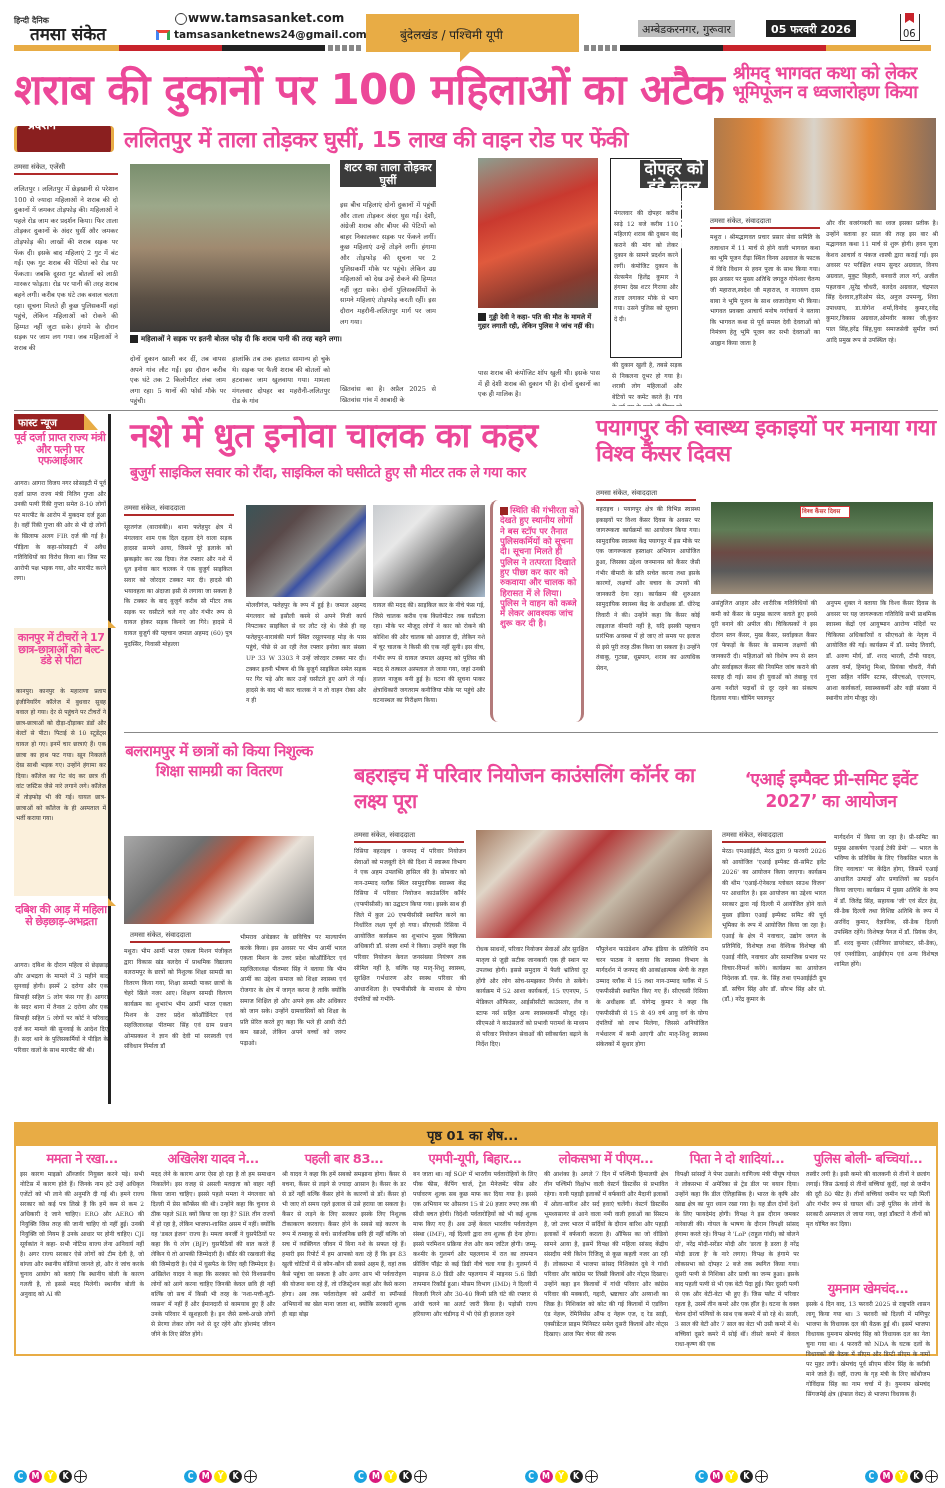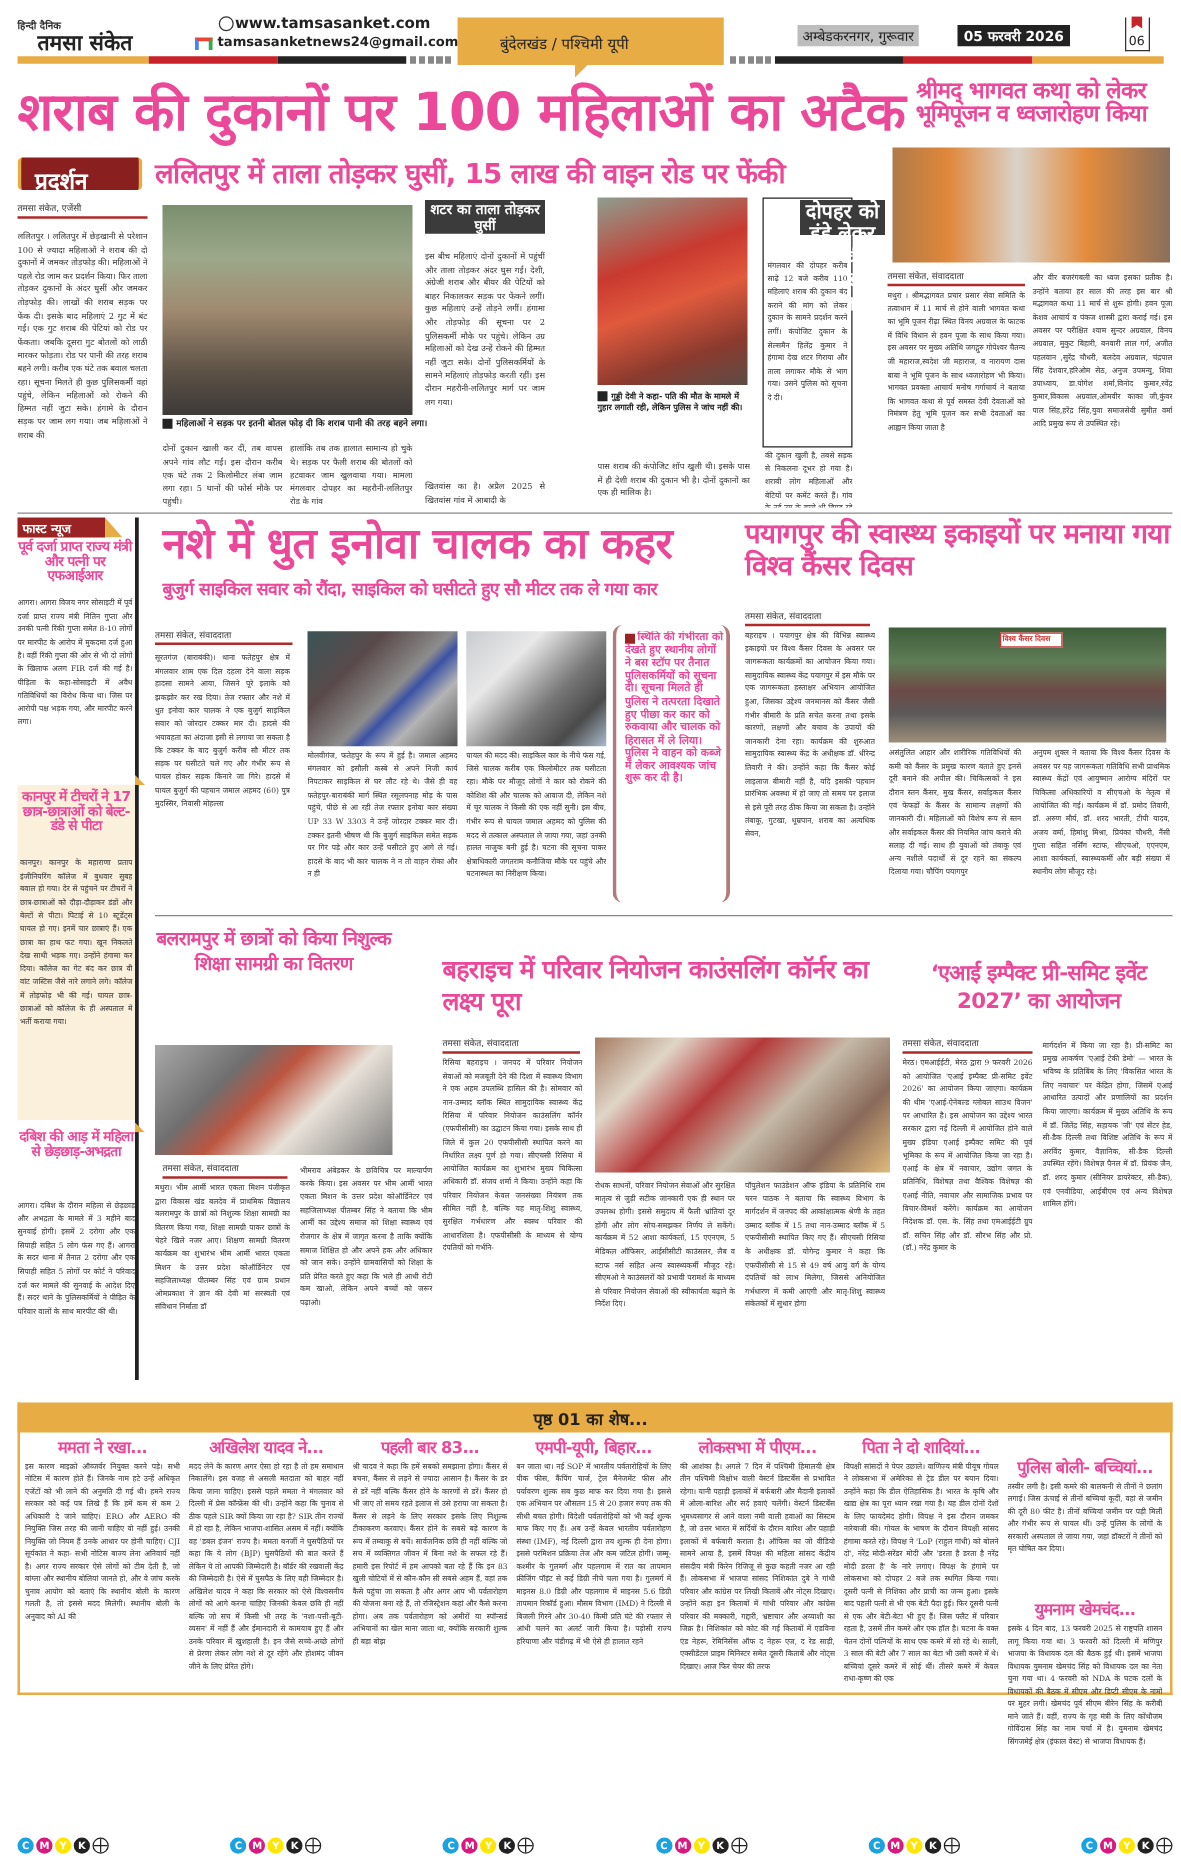--- a/index.html
+++ b/index.html
@@ -43,21 +43,21 @@
   <div class="abs" style="left:903px;top:28px;font-size:10px;color:#222">06</div>
 
   <div class="abs" style="left:584px;top:45px;width:34px;height:6px;background:repeating-linear-gradient(90deg,#888 0 5px,#fff 5px 7px)"></div>
   <div class="abs" style="left:620px;top:45px;width:103px;height:6px;background:#222"></div>
   <div class="abs" style="left:723px;top:45px;width:103px;height:6px;background:#c8232b"></div>
   <div class="abs" style="left:826px;top:45px;width:105px;height:6px;background:#e8ac45"></div>
 </div>
 
 <div class="abs hl" style="left:14px;top:68px;font-size:42px;width:700px;white-space:nowrap">शराब की दुकानों पर 100 महिलाओं का अटैक</div>
 <div class="abs" style="left:14px;top:126px;width:100px;height:26px;background:#8a1f1f;border-radius:4px;border:3px solid #e8ac45;border-top:none;border-bottom:none"></div>
-<div class="abs" style="left:28px;top:132px;font-size:18px;font-weight:bold;color:#fff">प्रदर्शन</div>
+<div class="abs" style="left:28px;top:116px;font-size:12px;font-weight:bold;color:#fff">प्रदर्शन</div>
 <div class="abs hl" style="left:124px;top:128px;font-size:22px;white-space:nowrap">ललितपुर में ताला तोड़कर घुसीं, 15 लाख की वाइन रोड पर फेंकी</div>
 
 <div class="abs byline" style="left:14px;top:162px;width:104px">तमसा संकेत, एजेंसी</div>
 <div class="abs bodytxt" style="left:14px;top:184px;width:104px;height:222px">ललितपुर । ललितपुर में छेड़खानी से परेशान 100 से ज्यादा महिलाओं ने शराब की दो दुकानों में जमकर तोड़फोड़ की। महिलाओं ने पहले रोड जाम कर प्रदर्शन किया। फिर ताला तोड़कर दुकानों के अंदर घुसीं और जमकर तोड़फोड़ की। लाखों की शराब सड़क पर फेंक दी। इसके बाद महिलाएं 2 गुट में बंट गईं। एक गुट शराब की पेटियां को रोड पर फेंकता। जबकि दूसरा गुट बोतलों को लाठी मारकर फोड़ता। रोड पर पानी की तरह शराब बहने लगी। करीब एक घंटे तक बवाल चलता रहा। सूचना मिलते ही कुछ पुलिसकर्मी वहां पहुंचे, लेकिन महिलाओं को रोकने की हिम्मत नहीं जुटा सके। हंगामे के दौरान सड़क पर जाम लग गया। जब महिलाओं ने शराब की</div>
 
 <div class="abs photo" style="left:130px;top:164px;width:200px;height:168px;background:linear-gradient(180deg,#7a8f6e 0%,#9ca88a 25%,#a08a70 50%,#5b5045 80%,#3d3a38 100%)"></div>
 <div class="abs caption" style="left:130px;top:335px;width:310px"><span class="capbox"></span><span>महिलाओं ने सड़क पर इतनी बोतल फोड़ दी कि शराब पानी की तरह बहने लगा।</span></div>
 <div class="abs bodytxt" style="left:130px;top:354px;width:96px;height:52px">दोनों दुकान खाली कर दीं, तब वापस अपने गांव लौट गईं। इस दौरान करीब एक घंटे तक 2 किलोमीटर लंबा जाम लगा रहा। 5 थानों की फोर्स मौके पर पहुंची।</div>
 <div class="abs bodytxt" style="left:232px;top:354px;width:98px;height:52px">हालांकि तब तक हालात सामान्य हो चुके थे। सड़क पर फैली शराब की बोतलों को हटवाकर जाम खुलवाया गया। मामला मंगलवार दोपहर का महरौनी-ललितपुर रोड के गांव</div>
 
@@ -163,21 +163,21 @@
       <div class="bodytxt" style="font-size: 6px; line-height: 10px;">बन जाता था। नई SOP में भारतीय पर्वतारोहियों के लिए पीक फीस, कैंपिंग चार्ज, ट्रेल मैनेजमेंट फीस और पर्यावरण शुल्क सब कुछ माफ कर दिया गया है। इससे एक अभियान पर औसतन 15 से 20 हजार रुपए तक की सीधी बचत होगी। विदेशी पर्वतारोहियों को भी कई शुल्क माफ किए गए हैं। अब उन्हें केवल भारतीय पर्वतारोहण संस्था (IMF), नई दिल्ली द्वारा तय शुल्क ही देना होगा। इससे परमिशन प्रक्रिया तेज और कम जटिल होगी। जम्मू-कश्मीर के गुलमर्ग और पहलगाम में रात का तापमान फ्रीजिंग पॉइंट से कई डिग्री नीचे चला गया है। गुलमर्ग में माइनस 8.0 डिग्री और पहलगाम में माइनस 5.6 डिग्री तापमान रिकॉर्ड हुआ। मौसम विभाग (IMD) ने दिल्ली में बिजली गिरने और 30-40 किमी प्रति घंटे की रफ्तार से आंधी चलने का अलर्ट जारी किया है। पड़ोसी राज्य हरियाणा और चंडीगढ़ में भी ऐसे ही हालात रहने</div>
     </div>
     <div class="abs" style="left: 524px; top: 0px; width: 124px; height: 276px; overflow: hidden;">
       <div class="hl" style="font-size: 13px; text-align: center; margin: 2px 0px 3px;">लोकसभा में पीएम...</div>
       <div class="bodytxt" style="font-size: 6px; line-height: 10px;">की आशंका है। अगले 7 दिन में पश्चिमी हिमालयी क्षेत्र तीन पश्चिमी विक्षोभ वाली वेस्टर्न डिस्टर्बेंस से प्रभावित रहेगा। यानी पहाड़ी इलाकों में बर्फबारी और मैदानी इलाकों में ओला-बारिश और सर्द हवाएं चलेंगी। वेस्टर्न डिस्टर्बेंस भूमध्यसागर से आने वाला नमी वाली हवाओं का सिस्टम है, जो उत्तर भारत में सर्दियों के दौरान बारिश और पहाड़ी इलाकों में बर्फबारी कराता है। ऑफिस का जो वीडियो सामने आया है, इसमें विपक्ष की महिला सांसद केंद्रीय संसदीय मंत्री किरेन रिजिजू से कुछ कहती नजर आ रही हैं। लोकसभा में भाजपा सांसद निशिकांत दुबे ने गांधी परिवार और कांग्रेस पर लिखी किताबें और नोट्स दिखाए। उन्होंने कहा इन किताबों में गांधी परिवार और कांग्रेस परिवार की मक्कारी, गद्दारी, भ्रष्टाचार और अय्याशी का जिक्र है। निशिकांत को कोट की गई किताबों में एडविना एंड नेहरू, रेमिनिसेंस ऑफ द नेहरू एज, द रेड साड़ी, एक्सीडेंटल प्राइम मिनिस्टर समेत दूसरी किताबें और नोट्स दिखाए। आज फिर चेयर की तरफ</div>
     </div>
     <div class="abs" style="left: 655px; top: 0px; width: 124px; height: 276px; overflow: hidden;">
       <div class="hl" style="font-size: 13px; text-align: center; margin: 2px 0px 3px;">पिता ने दो शादियां...</div>
       <div class="bodytxt" style="font-size: 6px; line-height: 10px;">विपक्षी सांसदों ने पेपर उछाले। वाणिज्य मंत्री पीयूष गोयल ने लोकसभा में अमेरिका से ट्रेड डील पर बयान दिया। उन्होंने कहा कि डील ऐतिहासिक है। भारत के कृषि और खाद्य क्षेत्र का पूरा ध्यान रखा गया है। यह डील दोनों देशों के लिए फायदेमंद होगी। विपक्ष ने इस दौरान जमकर नारेबाजी की। गोयल के भाषण के दौरान विपक्षी सांसद हंगामा करते रहे। विपक्ष ने 'LoP (राहुल गांधी) को बोलने दो', नरेंद्र मोदी-सरेंडर मोदी और 'डरता है डरता है नरेंद्र मोदी डरता है' के नारे लगाए। विपक्ष के हंगामे पर लोकसभा को दोपहर 2 बजे तक स्थगित किया गया। दूसरी पत्नी से निशिका और प्राची का जन्म हुआ। इसके बाद पहली पत्नी से भी एक बेटी पैदा हुई। फिर दूसरी पत्नी से एक और बेटी-बेटा भी हुए हैं। जिस फ्लैट में परिवार रहता है, उसमें तीन कमरे और एक हॉल है। घटना के वक्त चेतन दोनों पत्नियों के साथ एक कमरे में सो रहे थे। साली, 3 साल की बेटी और 7 साल का बेटा भी उसी कमरे में थे। बच्चियां दूसरे कमरे में सोई थीं। तीसरे कमरे में केवल राधा-कृष्ण की एक</div>
     </div>
-    <div class="abs" style="left: 786px; top: 16px; width: 124px; height: 80px; overflow: hidden;">
+    <div class="abs" style="left: 786px; top: 0px; width: 124px; height: 80px; overflow: hidden;">
       <div class="hl" style="font-size: 13px; text-align: center; margin: 2px 0px 3px;">पुलिस बोली- बच्चियां...</div>
       <div class="bodytxt" style="font-size: 6px; line-height: 10px;">तस्वीर लगी है। इसी कमरे की बालकनी से तीनों ने छलांग लगाई। जिस ऊंचाई से तीनों बच्चियां कूदीं, वहां से जमीन की दूरी 80 फीट है। तीनों बच्चियां जमीन पर पड़ी मिलीं और गंभीर रूप से घायल थीं। उन्हें पुलिस के लोगों के सरकारी अस्पताल ले जाया गया, जहां डॉक्टरों ने तीनों को मृत घोषित कर दिया।</div>
     </div>
     <div class="abs" style="left: 786px; top: 130px; width: 124px; height: 146px; overflow: hidden;">
       <div class="hl" style="font-size: 13px; text-align: center; margin: 2px 0px 3px;">युमनाम खेमचंद...</div>
       <div class="bodytxt" style="font-size: 6px; line-height: 10px;">इसके 4 दिन बाद, 13 फरवरी 2025 से राष्ट्रपति शासन लागू किया गया था। 3 फरवरी को दिल्ली में मणिपुर भाजपा के विधायक दल की बैठक हुई थी। इसमें भाजपा विधायक युमनाम खेमचंद सिंह को विधायक दल का नेता चुना गया था। 4 फरवरी को NDA के घटक दलों के विधायकों की बैठक में सीएम और डिप्टी सीएम के नामों पर मुहर लगी। खेमचंद पूर्व सीएम बीरेन सिंह के करीबी माने जाते हैं। वहीं, राज्य के गृह मंत्री के लिए कोंथौजम गोविंदास सिंह का नाम चर्चा में है। युमनाम खेमचंद सिंगजमेई क्षेत्र (इंफाल वेस्ट) से भाजपा विधायक हैं।</div>
     </div>
   </div>
 
 <div id="reg-marks" class="abs" style="left:14px;top:1468px;width:924px;height:16px;display:flex;justify-content:space-between">

